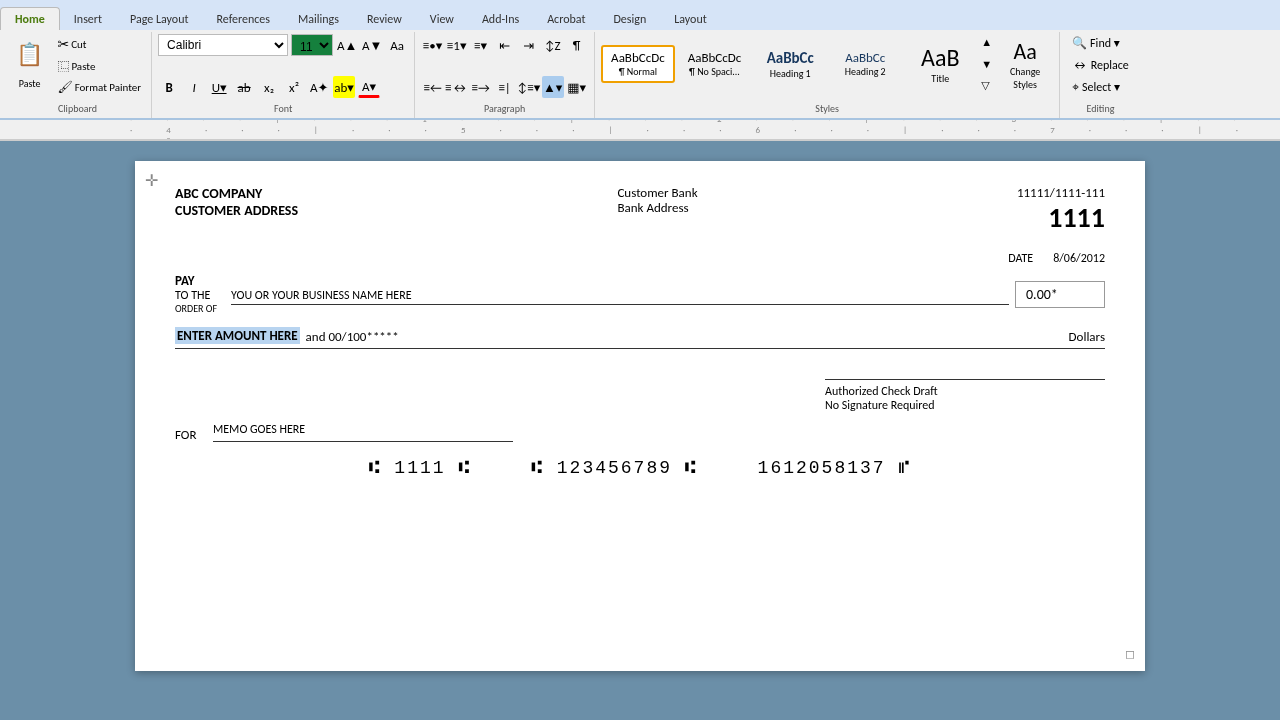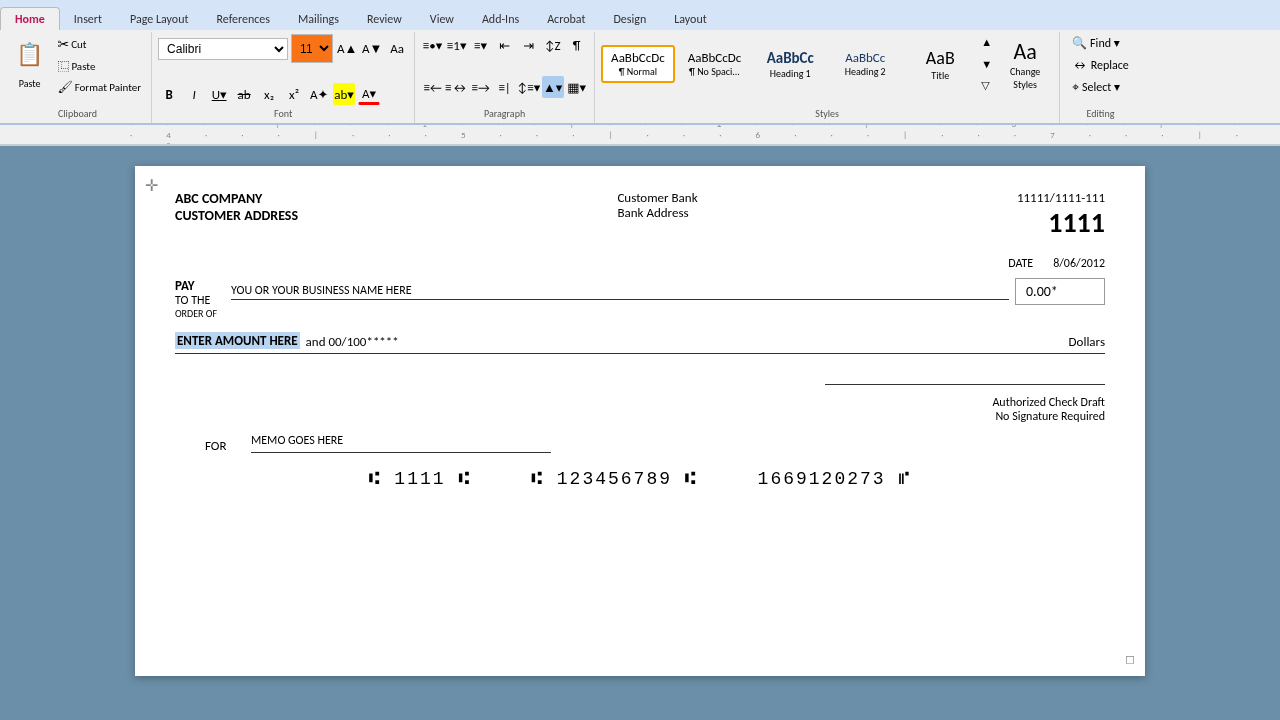--- a/index.html
+++ b/index.html
@@ -4,37 +4,37 @@
   <style>
     * { margin: 0; padding: 0; box-sizing: border-box; }
     body { font-family: 'Calibri', 'Segoe UI', sans-serif; font-size: 13px; background: #6b8fa8; width: 1280px; height: 720px; overflow: hidden; }
 
     
     .ribbon-area { background: #f0f0f0; border-bottom: 1px solid #ccc; }
 
     
     .tab-bar { display: flex; align-items: flex-end; background: #d6e4f7; padding-top: 4px; height: 30px; }
     .tab { padding: 4px 14px; font-size: 12px; cursor: pointer; border-radius: 4px 4px 0 0; color: #333; }
-    .tab.active { background: #f0f0f0; border: 1px solid #bbb; border-bottom: none; font-weight: 600; color: #be185d; }
+    .tab.active { background: #f0f0f0; border: 1px solid #bbb; border-bottom: none; font-weight: 600; color: #4d7c0f; }
 
     
     .ribbon { background: #f0f0f0; border-bottom: 2px solid #a8c4e0; display: flex; align-items: stretch; padding: 2px 4px 0 4px; min-height: 90px; }
     .ribbon-group { display: flex; flex-direction: column; align-items: center; border-right: 1px solid #d0d0d0; padding: 2px 6px; position: relative; min-width: fit-content; }
     .ribbon-group-label { font-size: 10px; color: #555; position: absolute; bottom: 3px; }
     .ribbon-group-tools { display: flex; align-items: center; gap: 2px; padding-bottom: 16px; flex-wrap: wrap; }
 
     .big-btn { display: flex; flex-direction: column; align-items: center; justify-content: center; padding: 3px 6px; cursor: pointer; border-radius: 3px; font-size: 11px; min-width: 36px; }
 
     .small-btn { padding: 1px 3px; cursor: pointer; border-radius: 2px; font-size: 11px; border: 1px solid transparent; display: flex; align-items: center; }
 
     
     .font-section { display: flex; flex-direction: column; gap: 20px; padding-bottom: 16px; }
     .font-row { display: flex; align-items: center; gap: 3px; }
     .font-select { font-size: 12px; border: 1px solid #bbb; padding: 1px 4px; background: white; height: 22px; width: 130px; }
-    .font-size-select { font-size: 12px; border: 1px solid #bbb; padding: 4px 4px; background: #f97316; height: 29px; width: 42px; }
+    .font-size-select { font-size: 12px; border: 1px solid #bbb; padding: 4px 4px; background: #15803d; height: 22px; width: 42px; }
 
     .fmt-btn { width: 22px; height: 22px; border: 1px solid transparent; cursor: pointer; border-radius: 2px; display: flex; align-items: center; justify-content: center; font-size: 13px; }
     .fmt-btn.bold { font-weight: bold; }
     .fmt-btn.italic { font-style: italic; }
     .fmt-btn.underline { text-decoration: underline; }
 
     
     .styles-section { display: flex; align-items: center; gap: 3px; padding-bottom: 16px; }
     .style-item { border: 2px solid transparent; padding: 3px 8px; cursor: pointer; border-radius: 3px; font-size: 12px; min-width: 72px; text-align: center; }
     .style-item.active { border: 2px solid #f0a000; background: #fff8e0; }
@@ -59,36 +59,36 @@
     .bank-info { flex: 0 0 auto; text-align: left; }
     .bank-name { font-size: 13px; }
     .bank-addr { font-size: 13px; }
     .check-number-area { flex: 0 0 auto; text-align: right; }
     .routing-num { font-size: 13px; text-align: center; }
     .check-num-big { font-size: 28px; font-weight: bold; text-align: right; }
 
     .date-row { display: flex; justify-content: flex-end; gap: 20px; margin-bottom: 8px; font-size: 12px; }
 
     .pay-section { margin-bottom: 12px; }
-    .pay-row { display: flex; align-items: flex-start; gap: 6px; }
+    .pay-row { display: flex; align-items: center; gap: 6px; }
     .pay-label { display: flex; flex-direction: column; font-size: 11px; min-width: 50px; }
     .pay-label-main { font-size: 13px; font-weight: bold; }
     .pay-line { flex: 1; border-bottom: 1px solid #333; font-size: 12px; padding-bottom: 2px; min-height: 22px; display: flex; align-items: flex-end; }
     .amount-box { border: 1px solid #999; padding: 4px 10px; font-size: 14px; min-width: 90px; text-align: left; }
 
     .amount-words-row { display: flex; align-items: flex-end; gap: 6px; margin-top: 10px; border-bottom: 1px solid #333; padding-bottom: 4px; }
     .amount-highlighted { background: #b8d4f0; color: #000; font-weight: bold; font-size: 13px; padding: 1px 2px; }
     .amount-text { font-size: 13px; }
     .dollars-label { font-size: 13px; margin-left: auto; }
 
     .signature-area { display: flex; justify-content: flex-end; margin-top: 30px; margin-bottom: 10px; }
-    .sig-box { border-top: 1px solid #333; text-align: right; padding-top: 10px; min-width: 280px; }
+    .sig-box { border-top: 1px solid #333; text-align: left; padding-top: 4px; min-width: 280px; }
     .sig-text { font-size: 12px; }
 
-    .memo-row { display: flex; align-items: flex-end; gap: 16px; margin-top: 8px; margin-left: 30px; }
+    .memo-row { display: flex; align-items: flex-end; gap: 8px; margin-top: 8px; }
     .for-label { font-size: 13px; font-weight: normal; min-width: 30px; }
     .memo-line { border-bottom: 1px solid #333; flex: 0 0 300px; min-height: 20px; font-size: 12px; }
 
     .micr-line { display: flex; justify-content: center; gap: 60px; margin-top: 16px; font-family: 'MICR', 'Courier New', monospace; font-size: 18px; letter-spacing: 2px; }
 
     .corner-marker { position: absolute; top: 10px; left: 10px; font-size: 16px; color: #888; cursor: pointer; }
     .corner-br { position: absolute; bottom: 10px; right: 10px; font-size: 12px; color: #888; }
   </style>
 </head>
 <body>
@@ -198,21 +198,21 @@
         </div>
         <div class="style-item">
           <div style="font-size:15px;color:#17375e;font-weight:bold;">AaBbCc</div>
           <div style="font-size:10px;">Heading 1</div>
         </div>
         <div class="style-item">
           <div style="font-size:13px;color:#17375e;">AaBbCc</div>
           <div style="font-size:10px;">Heading 2</div>
         </div>
         <div class="style-item">
-          <div style="font-size:18px;">AaB</div>
+          <div style="font-size:24px;">AaB</div>
           <div style="font-size:10px;">Title</div>
         </div>
         <div style="display:flex;flex-direction:column;justify-content:space-between;height:60px;">
           <div class="styles-arrow">▲</div>
           <div class="styles-arrow">▼</div>
           <div class="styles-arrow">▽</div>
         </div>
         <div class="change-styles-btn">
           <div style="font-size:22px;">Aa</div>
           <div style="font-size:10px;white-space:pre-line;text-align:center;">Change
@@ -303,19 +303,19 @@
     <div class="memo-row">
       <span class="for-label">FOR</span>
       <div class="memo-line">
         <span>MEMO GOES HERE</span>
       </div>
     </div>
 
     <div class="micr-line">
       <span>⑆ 1111 ⑆</span>
       <span>⑆ 123456789 ⑆</span>
-      <span>1669120273 ⑈</span>
+      <span>1612058137 ⑈</span>
     </div>
 
     <div class="corner-br">◻</div>
 
   </div>
 </div>
 
 </body></html>

